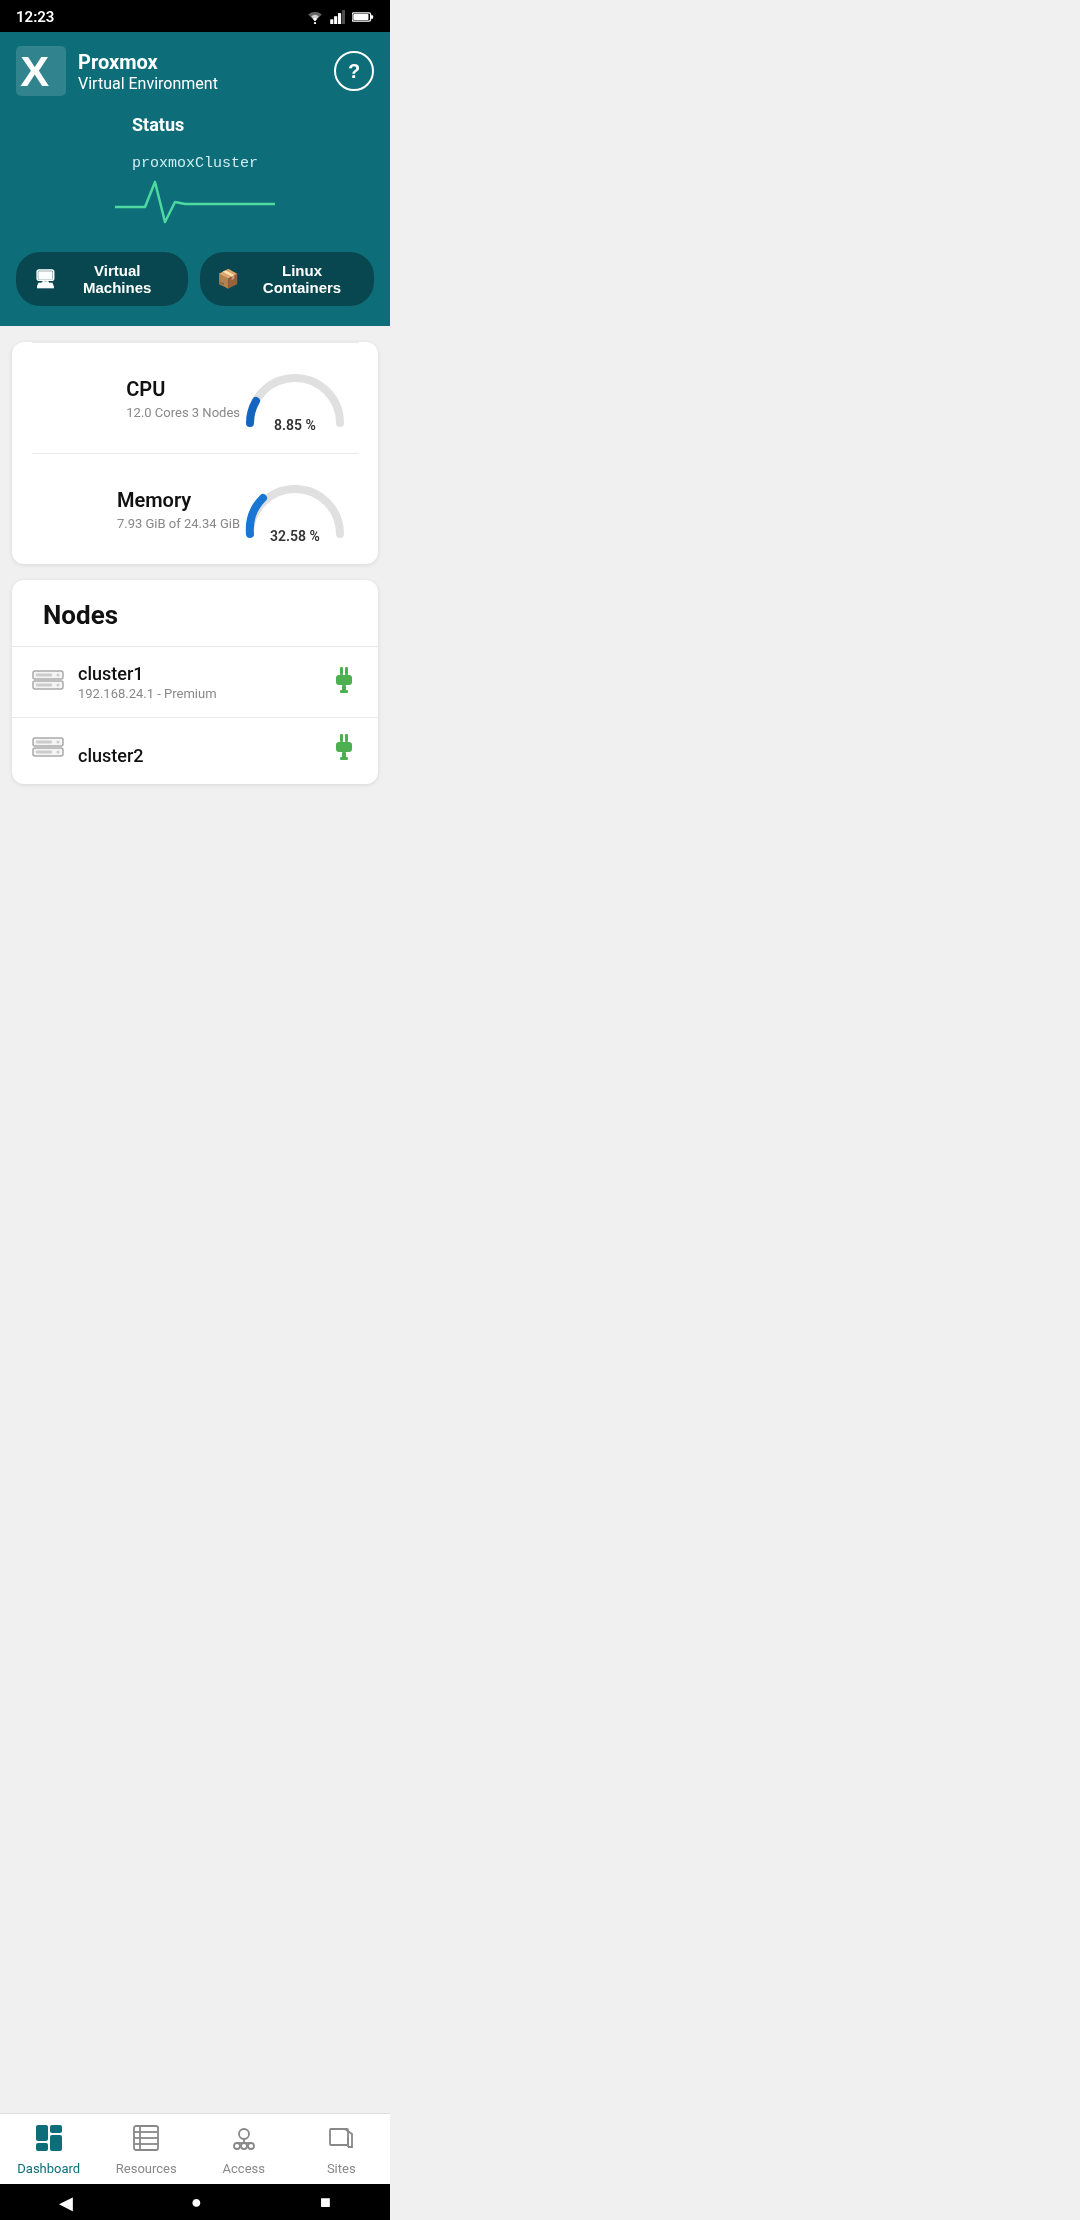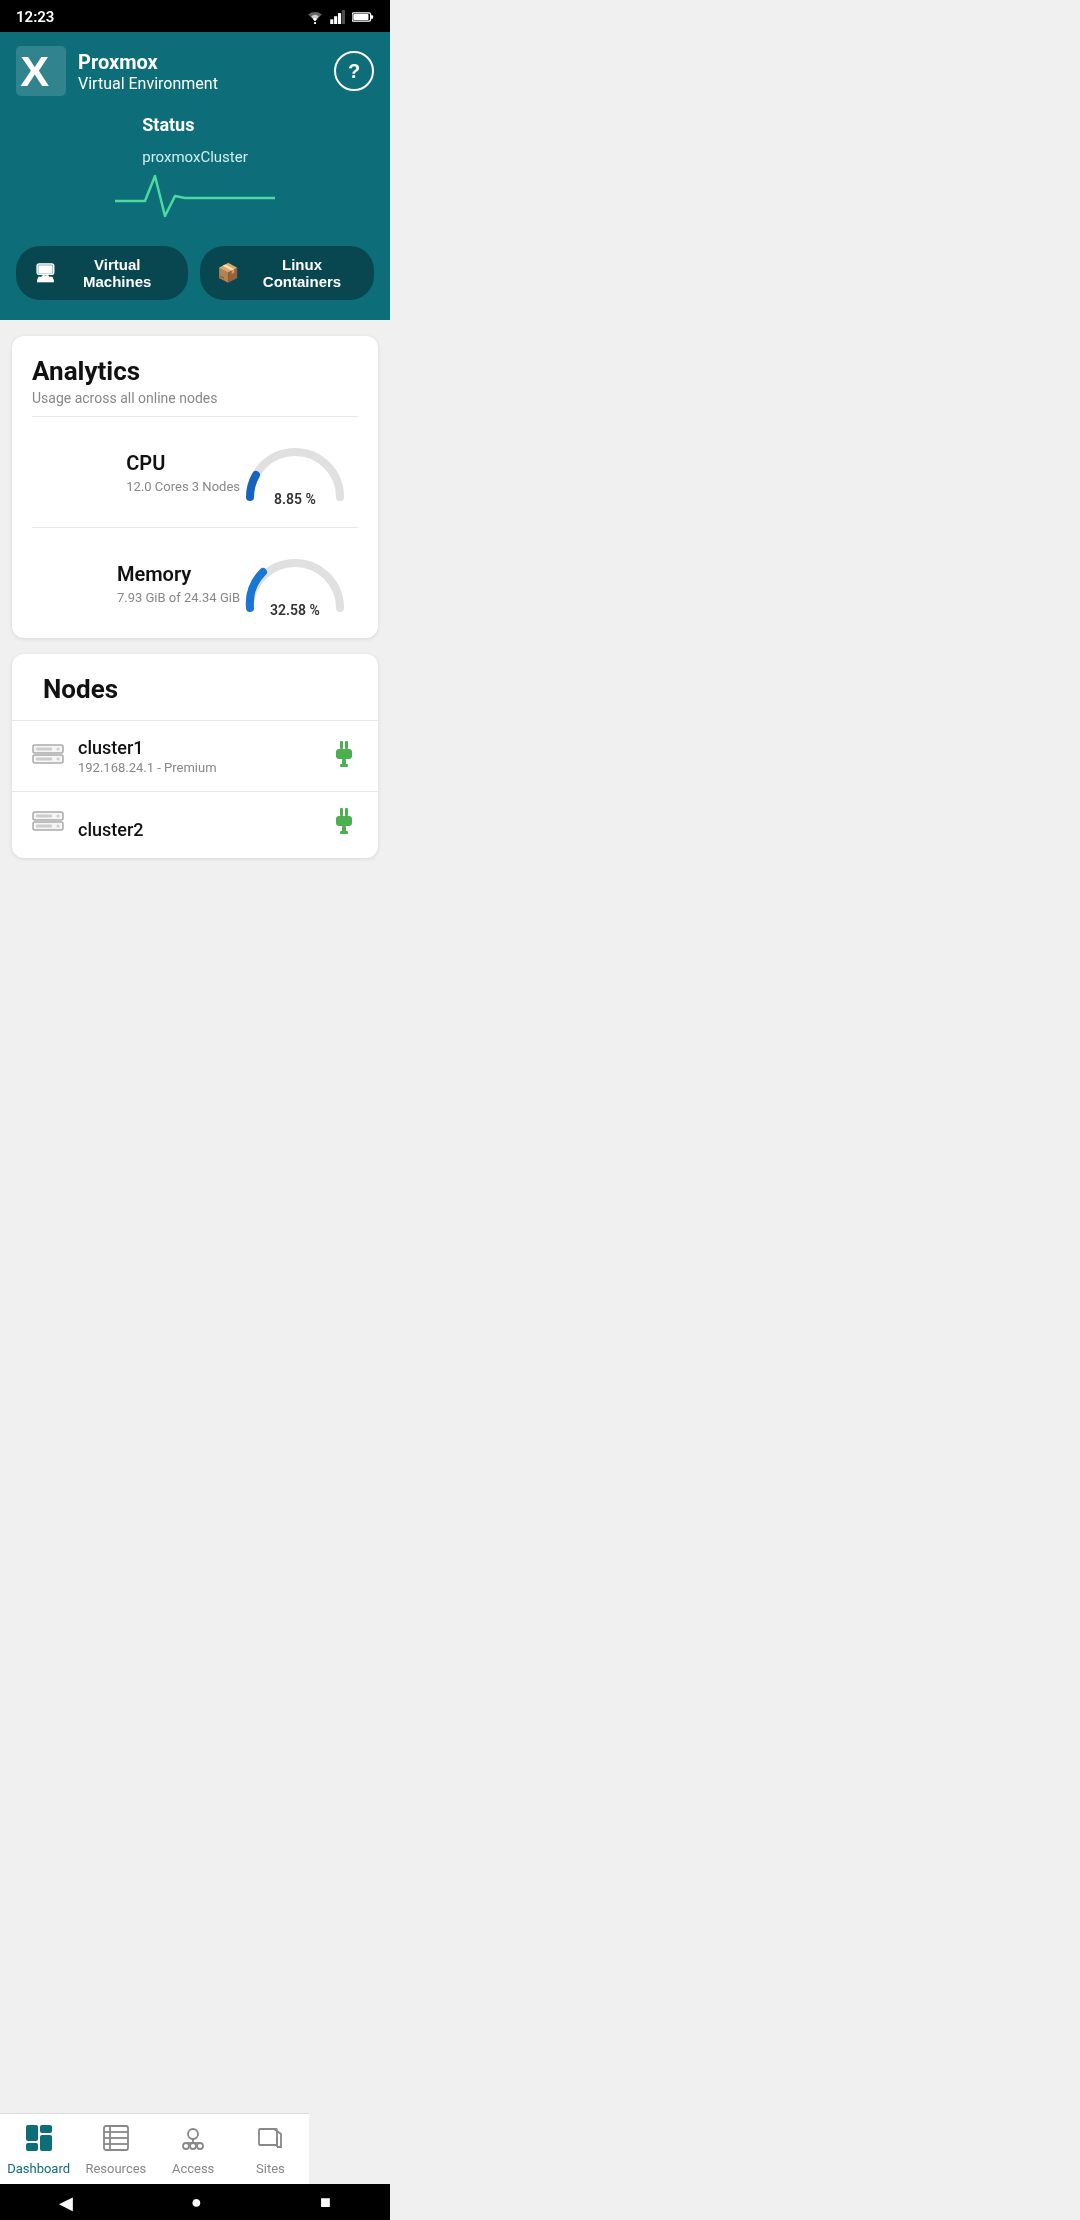--- a/index.html
+++ b/index.html
@@ -86,21 +86,22 @@
       flex-direction: column;
     }
     .status-label {
       color: #fff;
       font-size: 18px;
       font-weight: 700;
     }
     .status-cluster {
       color: #d0eef0;
       font-size: 15px;
-      margin-top: 13px;
+      margin-top: 20px;
+      font-family: Liberation Mono, monospace;
     }
     .heartbeat-chart {
       width: 160px;
       height: 60px;
     }
 
     
     .tab-buttons {
       display: flex;
       gap: 12px;
@@ -225,21 +226,21 @@
     .node-status {
       font-size: 24px;
       color: #4caf50;
     }
 
     
     .bottom-nav {
       position: fixed;
       bottom: 36px;
       left: 0;
-      width: 309px;
+      width: 390px;
       background: #fff;
       display: flex;
       border-top: 1px solid #ddd;
     }
     .nav-item {
       flex: 1;
       display: flex;
       flex-direction: column;
       align-items: center;
       padding: 10px 0 8px;
@@ -346,24 +347,20 @@
     <button class="tab-btn">
       <span class="tab-btn-icon">📦</span>
       <span>Linux Containers</span>
     </button>
   </div>
 </div>
 
 <div class="content">
 
   <div class="card">
-    <div class="card-header">
-      <div class="card-title">Analytics</div>
-      <div class="card-subtitle">Usage across all online nodes</div>
-    </div>
     <div class="card-divider"></div>
 
     <div class="metric-row">
       <div>
         <div class="metric-label">CPU</div>
         <div class="metric-sub">12.0 Cores 3 Nodes</div>
       </div>
       <div class="gauge-container">
         <svg width="110" height="65" viewBox="0 0 110 65">
 

